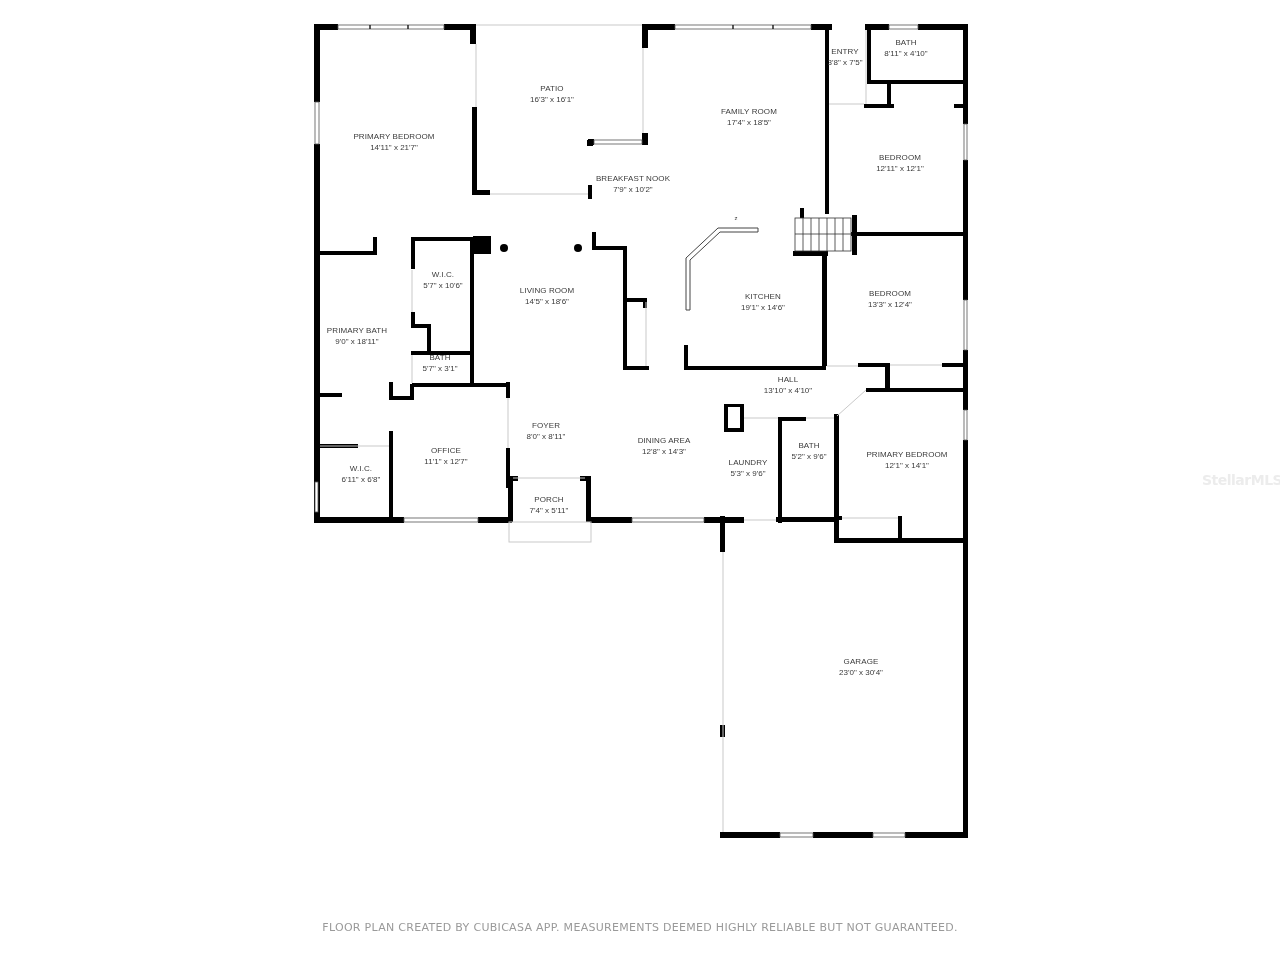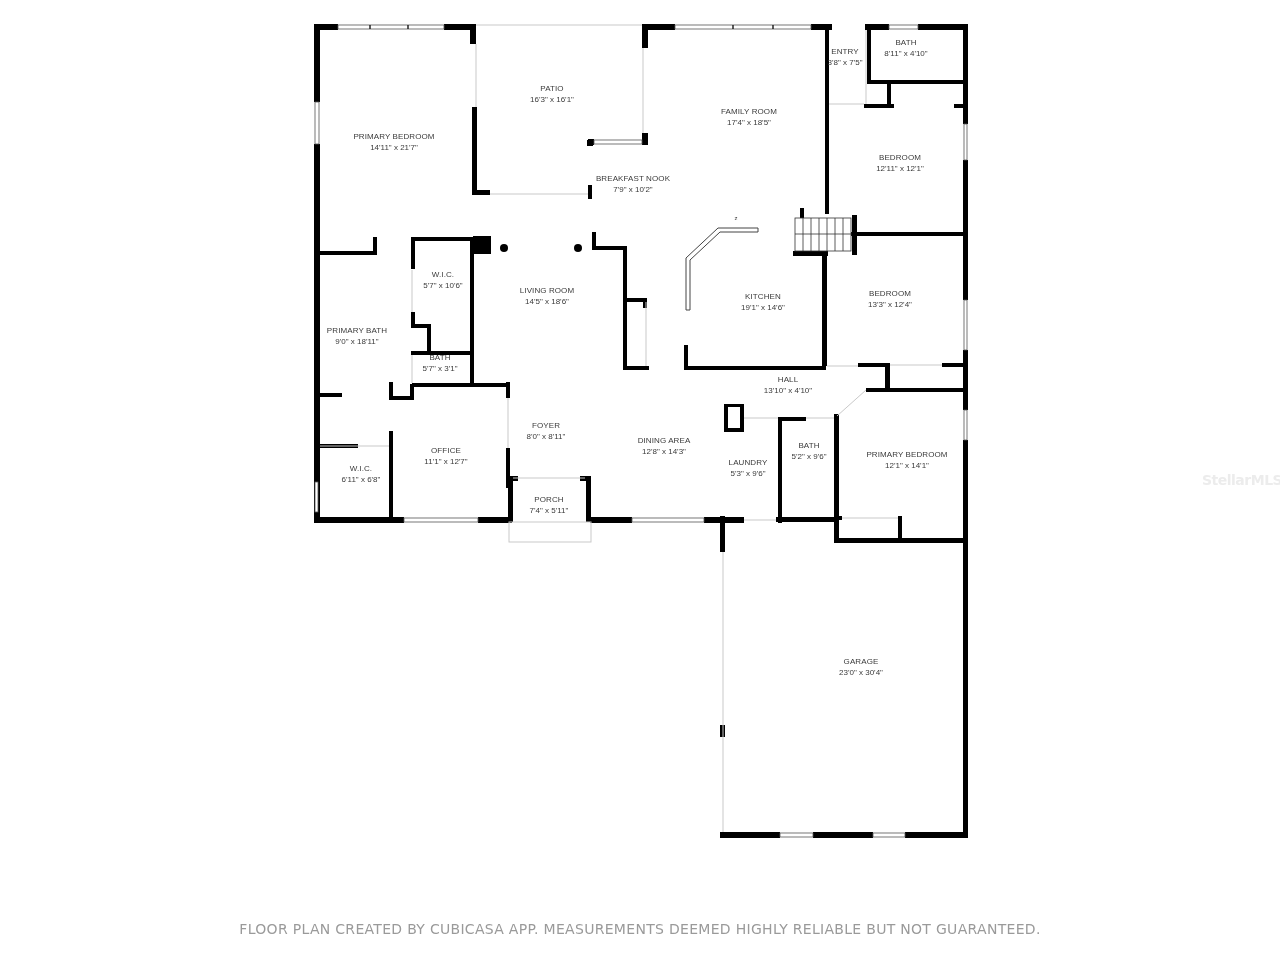--- a/index.html
+++ b/index.html
@@ -5,21 +5,21 @@
   html, body { margin: 0; padding: 0; background: #ffffff; }
   body { width: 1280px; height: 960px; position: relative; overflow: hidden; font-family: "Liberation Sans", "DejaVu Sans", sans-serif; }
   #plan { position: absolute; left: 0; top: 0; width: 1280px; height: 960px; }
   .wall { fill: #000; }
   .win { fill: #fff; stroke: #555; stroke-width: 0.8; }
   .thin { stroke: #c9c9c9; stroke-width: 1; fill: none; }
   .counter { fill: #fff; stroke: #444; stroke-width: 1; }
   .stair { fill: #fff; stroke: #333; stroke-width: 0.8; }
   .lbl { font-family: "Liberation Sans", "DejaVu Sans", sans-serif; font-size: 8px; fill: #3a3a3a; text-anchor: middle; letter-spacing: 0.1px; }
   .dim { font-family: "Liberation Sans", "DejaVu Sans", sans-serif; font-size: 8px; fill: #3a3a3a; text-anchor: middle; }
-  #footer { position: absolute; left: 0; width: 1280px; top: 921px; text-align: center; font-size: 14px; color: #9a9a9a; letter-spacing: 0.3px; font-family: "DejaVu Sans", sans-serif; }
+  #footer { position: absolute; left: 0; width: 1280px; top: 921px; text-align: center; font-size: 11px; color: #9a9a9a; letter-spacing: 0.3px; font-family: "DejaVu Sans", sans-serif; }
   #watermark { position: absolute; left: 1202px; top: 472px; font-size: 14px; font-weight: bold; color: #ececec; font-family: "DejaVu Sans", sans-serif; letter-spacing: -0.5px; }
 </style>
 </head>
 <body>
 
 <svg id="plan" viewBox="0 0 1280 960" xmlns="http://www.w3.org/2000/svg">
 
   <g>
 
     <rect class="wall" x="314" y="24" width="24" height="6"></rect>

